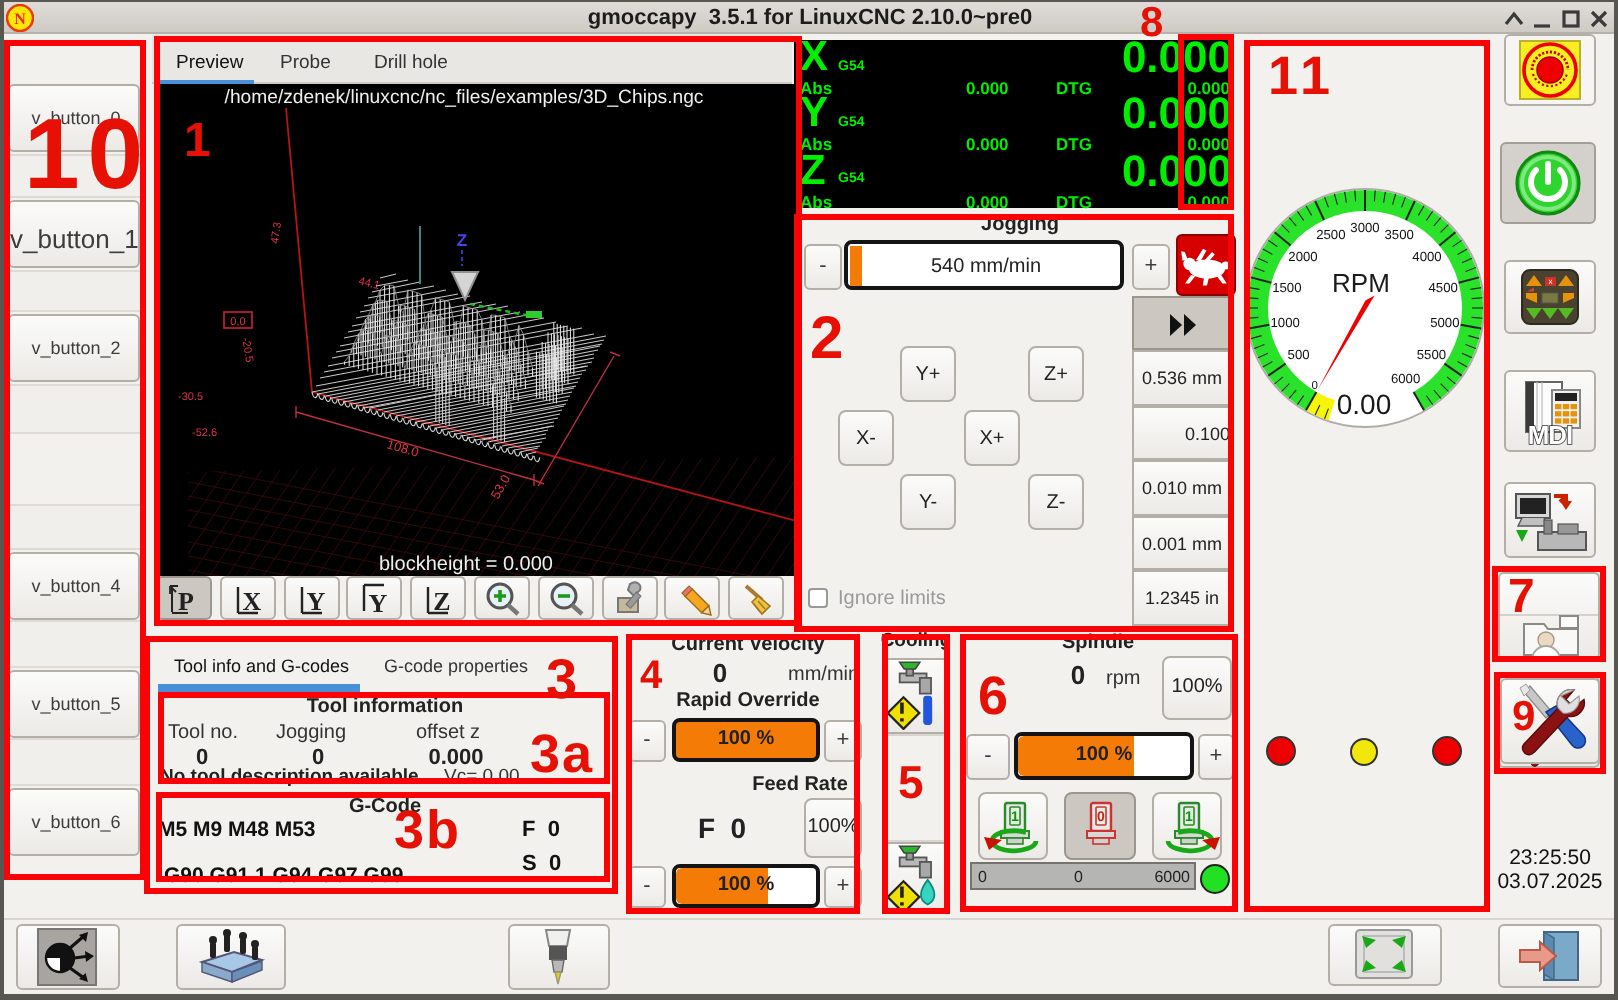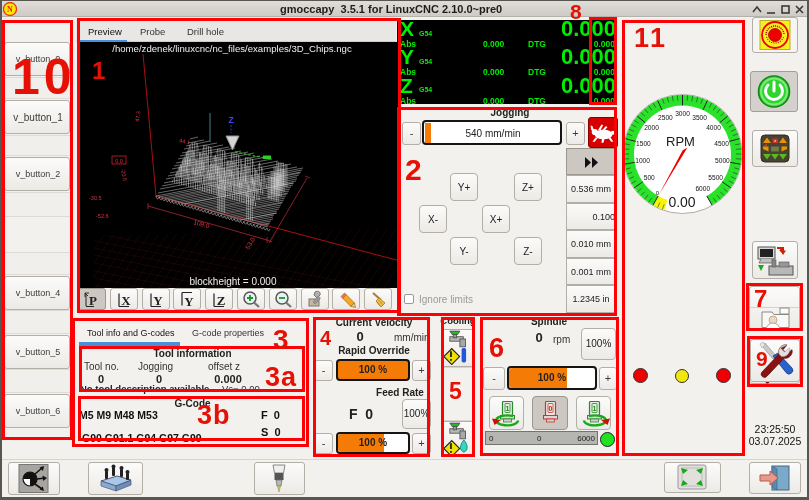--- a/index.html
+++ b/index.html
@@ -13,32 +13,32 @@
 .or{background:#f57b07;}
 svg{position:absolute;}
 </style></head><body>
 <div id="app">
     <div style="left:0;top:0;width:809px;height:500px;border:1px solid #585650;border-left:2px solid #585650;border-bottom:3px solid #585650;border-right:2px solid #585650;z-index:60;pointer-events:none;"></div>
     <div style="left:1px;top:1px;width:807px;height:16px;background:linear-gradient(#e0ddd9,#cecbc5);border-bottom:1px solid #b5b2ac;"></div>
     <svg style="left:3px;top:2px" width="14" height="14">
       <circle cx="7" cy="7" r="6.5" fill="#ffe60a" stroke="#e83c0c" stroke-width="1.3"></circle>
       <text x="7" y="10" font-size="8" font-weight="bold" fill="#e8280c" text-anchor="middle" font-family="Liberation Serif">N</text>
     </svg>
-    <div class="txt" style="left:280px;top:3px;width:250px;text-align:left;font-size:11px;font-weight:bold;color:#1c1c1c;">gmoccapy&nbsp; 3.5.1 for LinuxCNC 2.10.0~pre0</div>
+    <div class="txt" style="left:280px;top:3px;width:250px;text-align:center;font-size:11px;font-weight:bold;color:#1c1c1c;">gmoccapy&nbsp; 3.5.1 for LinuxCNC 2.10.0~pre0</div>
     <svg style="left:748px;top:4px" width="58" height="11" stroke="#3a3a3a" stroke-width="1.6" fill="none">
 <path d="M5,8 L9,3 L13,8"></path>
       <path d="M19,9 L27,9"></path>
       <rect x="34" y="2" width="7" height="7"></rect>
       <path d="M48,2 L55,9 M55,2 L48,9"></path>
     </svg>
     <div class="b" style="left:4px;top:42px;width:66px;height:34px;">
       <div class="txt" style="left:0;top:11px;width:66px;text-align:center;font-size:9px;">v_button_0</div>
     </div>
     <div class="b" style="left:4px;top:100px;width:66px;height:34px;">
-      <div class="txt" style="left:0;top:11px;width:66px;text-align:center;font-size:10px;">v_button_1</div>
+      <div class="txt" style="left:0;top:11px;width:66px;text-align:left;font-size:13px;">v_button_1</div>
     </div>
     <div class="b" style="left:4px;top:157px;width:66px;height:34px;">
       <div class="txt" style="left:0;top:11px;width:66px;text-align:center;font-size:9px;">v_button_2</div>
     </div>
     <div class="b" style="left:4px;top:276px;width:66px;height:34px;">
       <div class="txt" style="left:0;top:11px;width:66px;text-align:center;font-size:9px;">v_button_4</div>
     </div>
     <div class="b" style="left:4px;top:335px;width:66px;height:34px;">
       <div class="txt" style="left:0;top:11px;width:66px;text-align:center;font-size:9px;">v_button_5</div>
     </div>
@@ -502,20 +502,41 @@
 <polygon points="30,6.5 34,12 26,12" fill="#e8920a"></polygon>
 <polygon points="10,15.5 15.5,15.5 15.5,20.5 10,18" fill="#e8920a"></polygon>
 <rect x="18" y="15.5" width="8" height="5" fill="#7a7a40" stroke="#555" stroke-width="0.5"></rect>
 <polygon points="34,15.5 28.5,15.5 28.5,20.5 34,18" fill="#e8920a"></polygon>
 <polygon points="14,28.5 18,23 10,23" fill="#55bb22"></polygon>
           <polygon points="22,28.5 26,23 18,23" fill="#55bb22"></polygon>
           <polygon points="30,28.5 34,23 26,23" fill="#55bb22"></polygon>
         </g>
 </svg>
     </div>
+    <div class="b" style="left:752px;top:185px;width:46px;height:41px;">
+      <svg width="44" height="39">
+<rect x="10" y="5" width="18" height="25" fill="#fdfdfd" stroke="#666"></rect>
+<rect x="10" y="5" width="4" height="25" fill="#3a3a3a"></rect>
+<path d="M15.5,5 v25 m2.5,-25 v25" stroke="#bbb" stroke-width="0.6"></path>
+<rect x="23" y="9" width="14" height="19" fill="#f0f0ee" stroke="#888"></rect>
+<rect x="24.5" y="10.5" width="11" height="4" fill="#222"></rect>
+<g fill="#e8920a">
+          <rect x="24.5" y="16" width="3.2" height="2.6"></rect>
+          <rect x="28.4" y="16" width="3.2" height="2.6"></rect>
+          <rect x="32.3" y="16" width="3.2" height="2.6"></rect>
+          <rect x="24.5" y="19.6" width="3.2" height="2.6"></rect>
+          <rect x="28.4" y="19.6" width="3.2" height="2.6"></rect>
+          <rect x="32.3" y="19.6" width="3.2" height="2.6"></rect>
+          <rect x="24.5" y="23.2" width="3.2" height="2.6"></rect>
+          <rect x="28.4" y="23.2" width="3.2" height="2.6"></rect>
+          <rect x="32.3" y="23.2" width="3.2" height="2.6"></rect>
+        </g>
+<text x="22" y="36" font-size="13" font-weight="bold" fill="#fff" stroke="#333" stroke-width="0.8" paint-order="stroke" text-anchor="middle" style="letter-spacing:-0.5px">MDI</text>
+</svg>
+    </div>
     <div class="b" style="left:752px;top:241px;width:46px;height:38px;">
       <svg width="44" height="36">
 <rect x="5" y="5" width="17" height="12" fill="#d8d8d8" stroke="#555"></rect>
 <rect x="7" y="7" width="13" height="8" fill="#222"></rect>
 <path d="M8,17 l-2,4 h15 l-2,-4" fill="#c0c0c0" stroke="#555" stroke-width="0.7"></path>
 <path d="M24,6 h6 v5 m0,-5 l-3,3" stroke="#cc2200" stroke-width="2" fill="none"></path>
 <polygon points="30,13 27,8.5 33,8.5" fill="#cc2200"></polygon>
 <path d="M10,24 l-4,4 m0,-4 l4,4" stroke="#18a818" stroke-width="0" fill="none"></path>
 <polygon points="5,23 11,23 8,29" fill="#18a818"></polygon>
 <rect x="16" y="24" width="24" height="9" fill="#b8b8b8" stroke="#555"></rect>

